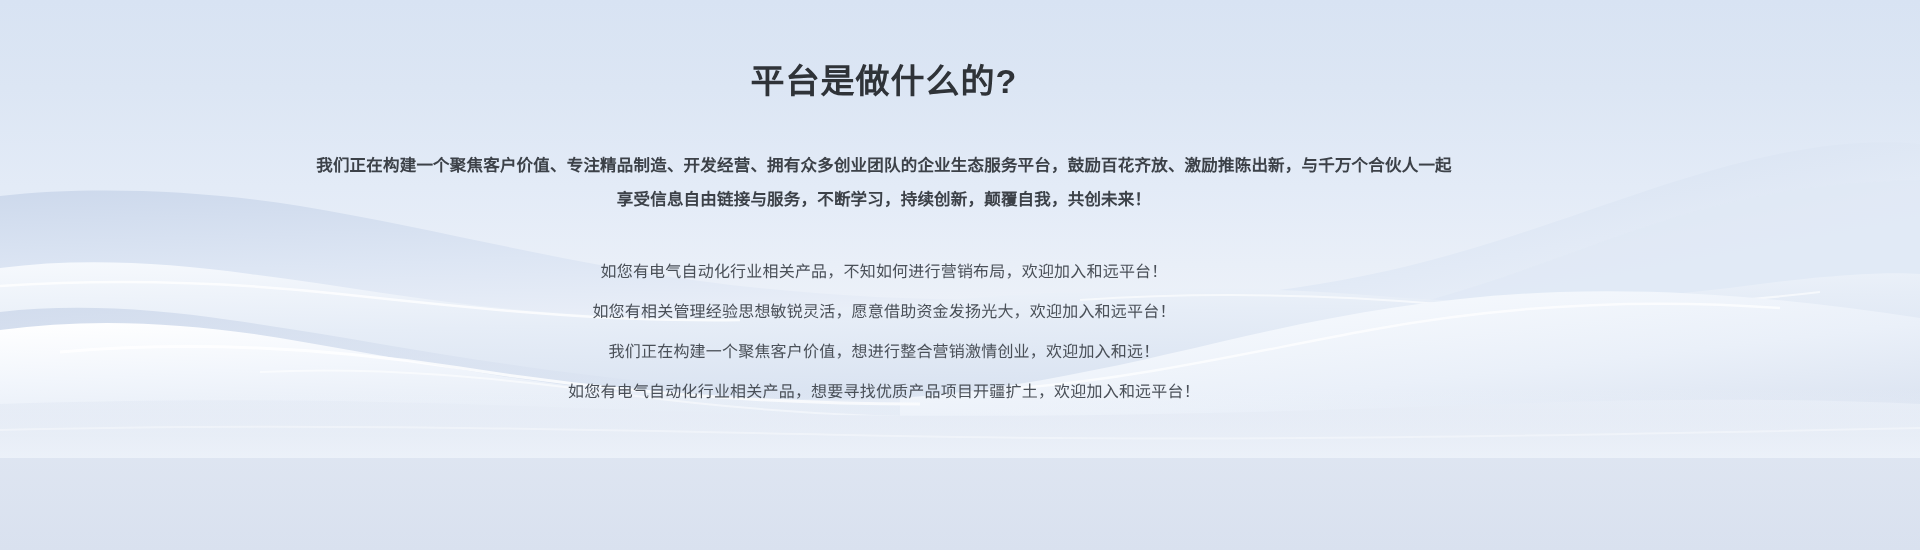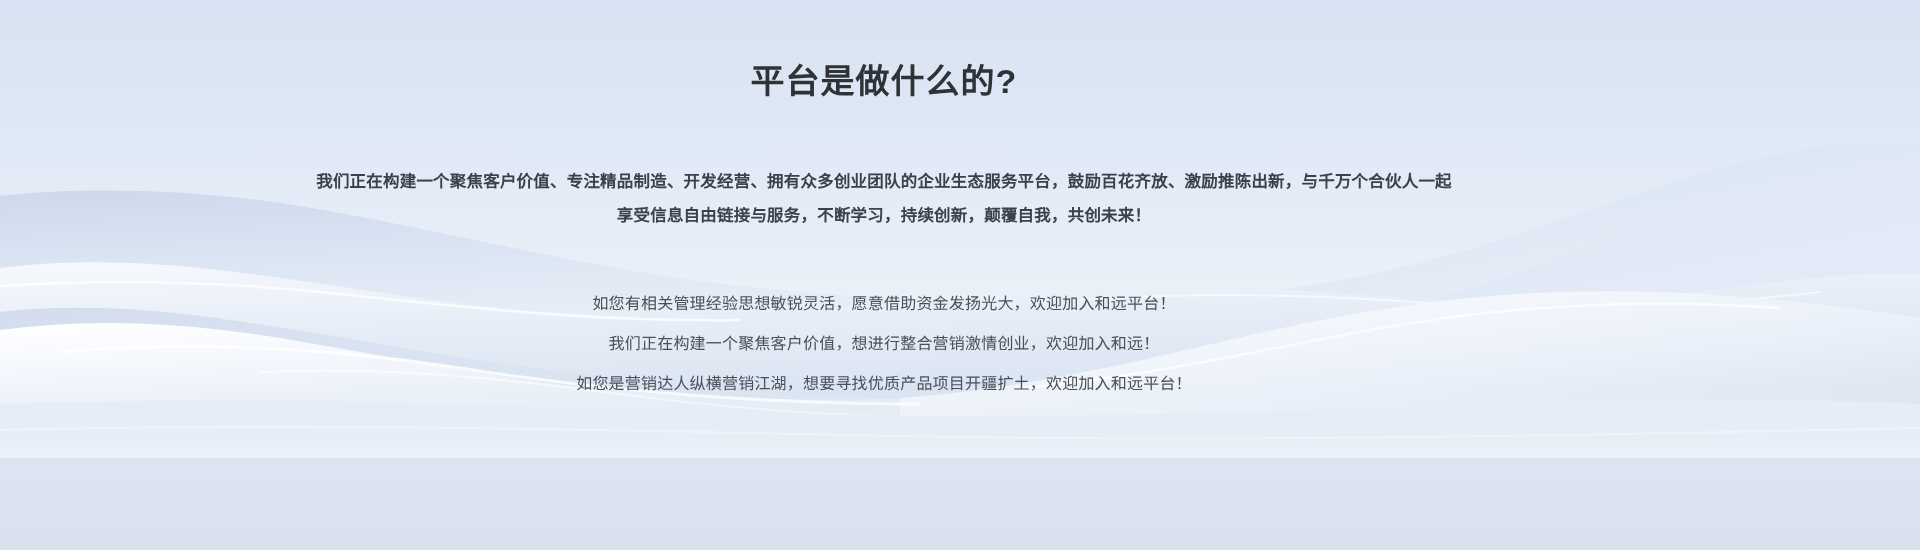--- a/index.html
+++ b/index.html
@@ -59,21 +59,21 @@
     margin: 0;
     padding-top: 58px;
     font-size: 34px;
     line-height: 46px;
     font-weight: 700;
     letter-spacing: 1px;
     color: #2f3338;
   }
 
   .intro {
-    margin: 16px auto;
+    margin: 0 auto;
     padding-top: 44px;
     width: 1150px;
     font-size: 16.5px;
     line-height: 34px;
     font-weight: 700;
     color: #3c4148;
     letter-spacing: 0.2px;
   }
 
   .offer-list {
@@ -177,19 +177,20 @@
     </svg>
   </div>
 
   <div class="content">
 
     <h1 class="page-title">平台是做什么的?</h1>
 
     <p class="intro">我们正在构建一个聚焦客户价值、专注精品制造、开发经营、拥有众多创业团队的企业生态服务平台，鼓励百花齐放、激励推陈出新，与千万个合伙人一起享受信息自由链接与服务，不断学习，持续创新，颠覆自我，共创未来！</p>
 
     <ul class="offer-list">
+      <li class="offer-item">如您有电气自动化行业相关产品，不知如何进行营销布局，欢迎加入和远平台！</li>
       <li class="offer-item">如您有相关管理经验思想敏锐灵活，愿意借助资金发扬光大，欢迎加入和远平台！</li>
       <li class="offer-item">我们正在构建一个聚焦客户价值，想进行整合营销激情创业，欢迎加入和远！</li>
-      <li class="offer-item">如您是营销达人纵横营销江湖，想要寻找优质产品项目开疆扩土，欢迎加入和远平台！</li>
+      <li class="offer-item">如您有电气自动化行业相关产品，想要寻找优质产品项目开疆扩土，欢迎加入和远平台！</li>
     </ul>
 
   </div>
 </div>
 
 </body></html>

